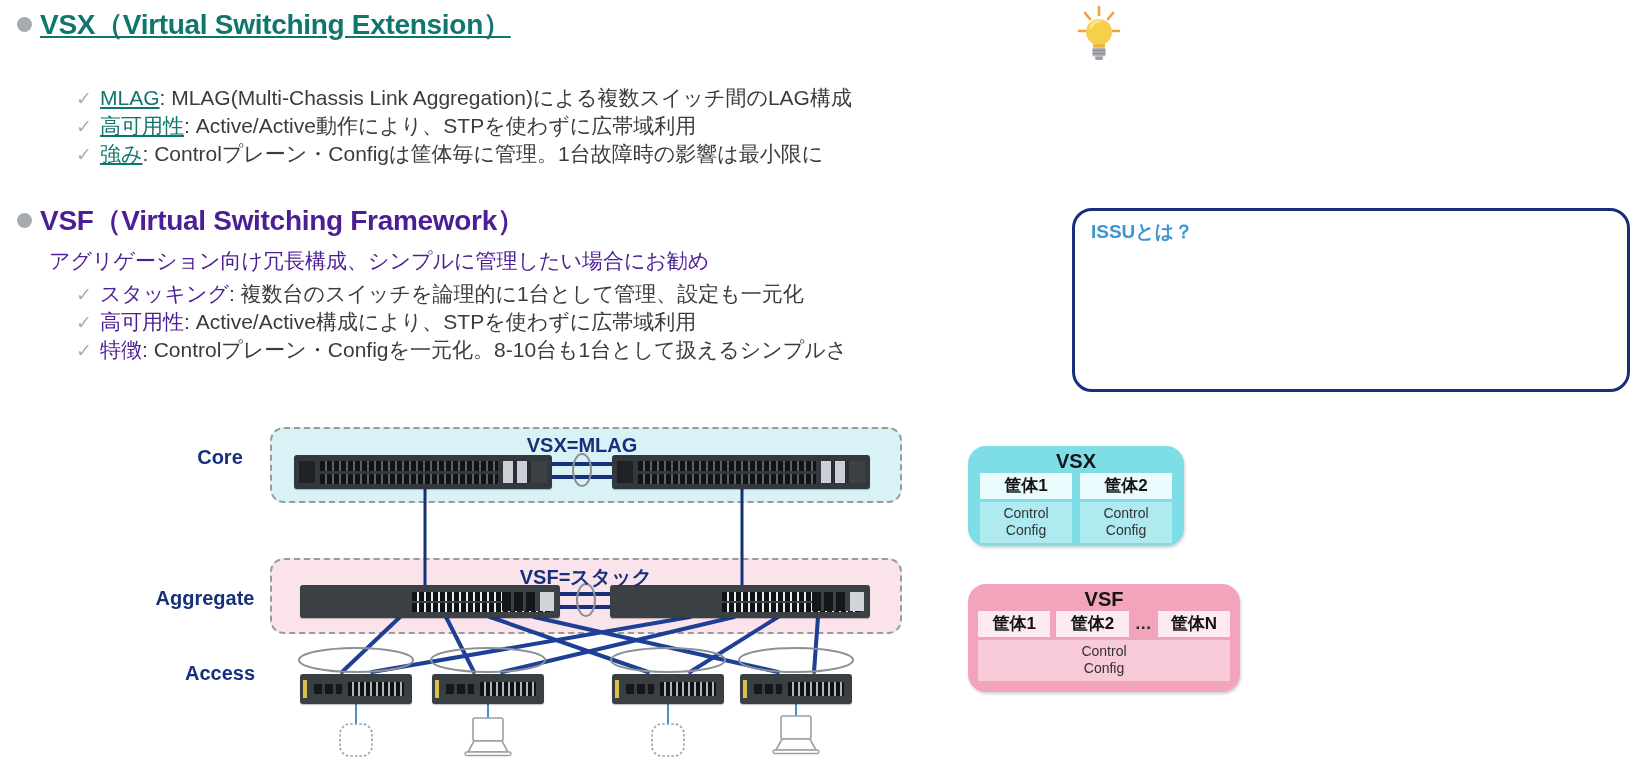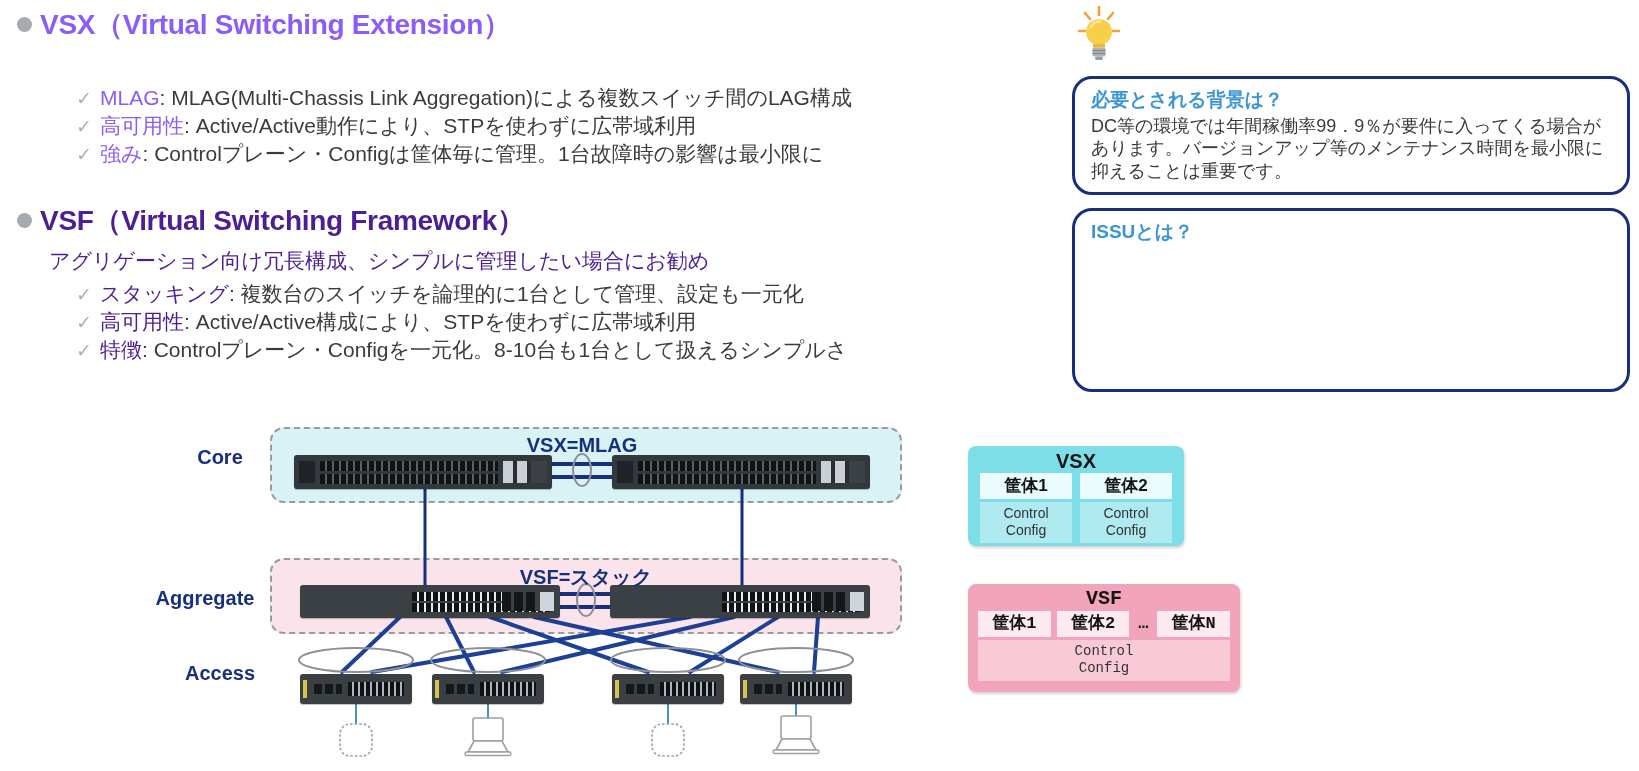--- a/index.html
+++ b/index.html
@@ -6,21 +6,21 @@
   body{font-family:"Liberation Sans","DejaVu Sans",sans-serif;background:#fff;}
   #slide{position:relative;width:1639px;height:771px;background:#ffffff;overflow:hidden;}
 
   
   .sec-dot{position:absolute;width:15px;height:15px;border-radius:50%;background:#a6abb0;}
   .sec-title{position:absolute;font-size:28px;font-weight:bold;letter-spacing:-0.3px;white-space:nowrap;}
   .sec-sub{position:absolute;font-size:21px;white-space:nowrap;}
   .bullets{position:absolute;font-size:21px;color:#3b3b3b;}
   .bullet{display:flex;align-items:baseline;height:28px;white-space:nowrap;}
   .bullet .check{color:#a9b3ab;font-size:19px;width:24px;flex:0 0 24px;}
-  .teal{color:#8b5cf6;}
+  .teal{color:#0f766e;text-decoration:underline;}
   .pink{color:#4c1d95;text-align:center;}
 
   
   .bulb{position:absolute;left:1076px;top:4px;width:46px;height:58px;}
   .tip-box{position:absolute;left:1072px;width:558px;box-sizing:border-box;
            border:3px solid #17307b;border-radius:20px;background:#fff;padding:8px 16px 10px;}
   .tip-title{color:#3d96d2;font-size:19px;font-weight:bold;margin-bottom:2px;}
   .tip-body{color:#3a3a3a;font-size:18px;line-height:1.24;}
   #tip1{top:76px;min-height:116px;}
   #tip2{top:208px;min-height:184px;}
@@ -48,23 +48,23 @@
   .sw-agg .r1{top:7px}.sw-agg .r2{top:18px}
   .sw-acc{width:112px;height:30px;background:#3a3f44;}
   .sw-acc::before{content:"";position:absolute;left:3px;top:6px;width:4px;height:18px;background:#d9c14d;}
   .sw-acc::after{content:"";position:absolute;left:14px;top:10px;width:28px;height:10px;
      background:linear-gradient(90deg,#15181b 0 8px,#3a3f44 8px 11px,#15181b 11px 19px,#3a3f44 19px 22px,#15181b 22px 28px);}
   .sw-acc .prow{left:48px;top:8px;width:56px;height:14px;background:repeating-linear-gradient(90deg,#0f1215 0 4px,#aeb4b9 4px 6px);}
 
   .device{position:absolute;z-index:3;}
 
   
-  .sumbox{position:absolute;z-index:4;border-radius:8px;box-shadow:1px 2px 3px rgba(0,0,0,.18);box-sizing:border-box;}
+  .sumbox{position:absolute;z-index:4;border-radius:18px;box-shadow:1px 2px 3px rgba(0,0,0,.18);box-sizing:border-box;}
   #sum-vsx{left:968px;top:446px;width:216px;height:100px;background:#7edee7;}
-  #sum-vsf{left:968px;top:584px;width:272px;height:108px;background:#f2a4ba;font-family:Liberation Mono, monospace;}
+  #sum-vsf{left:968px;top:584px;width:272px;height:108px;background:#f2a4ba;}
   .sum-title{text-align:center;font-size:20px;font-weight:bold;color:#141414;padding-top:3px;line-height:24px;}
   .sum-row{display:flex;gap:8px;padding:0 12px;align-items:flex-start;}
   .sum-col{flex:1;}
   .chassis-hdr{background:#e9fbfc;text-align:center;font-weight:bold;font-size:17px;height:26px;line-height:26px;color:#141414;margin-bottom:3px;}
   .ctrl{background:#aeeaf0;text-align:center;font-size:14px;line-height:1.2;color:#333;white-space:pre-line;padding:3px 0 4px;}
   #sum-vsf .sum-row{gap:6px;padding:0 10px;}
   #sum-vsf .chassis-hdr{background:#fdeaf0;margin-bottom:0;}
   #sum-vsf .ellipsis{flex:0 0 16px;text-align:center;font-weight:bold;color:#222;font-size:17px;line-height:26px;}
   #sum-vsf .ctrl{background:#f8c9d6;margin:3px 10px 0;}
 </style>
@@ -118,24 +118,20 @@
     </g>
     <circle cx="23" cy="28" r="13" fill="#f6cf4b"></circle>
     <path d="M15 23 a10 10 0 0 1 9 -6" stroke="#fae48d" stroke-width="3" fill="none" stroke-linecap="round"></path>
     <rect x="17" y="40" width="12" height="3.5" fill="#e8b93e"></rect>
     <rect x="16.5" y="43.5" width="13" height="9" rx="1.5" fill="#b0b4b8"></rect>
     <line x1="16.5" y1="46.5" x2="29.5" y2="46.5" stroke="#888c90" stroke-width="1.4"></line>
     <line x1="16.5" y1="49.5" x2="29.5" y2="49.5" stroke="#888c90" stroke-width="1.4"></line>
     <rect x="19" y="52.5" width="8" height="3.5" rx="1.7" fill="#9a9ea2"></rect>
   </svg>
 
-  <div class="tip-box" id="tip1">
-    <div class="tip-title">必要とされる背景は？</div>
-    <div class="tip-body">DC等の環境では年間稼働率99．9％が要件に入ってくる場合があります。バージョンアップ等のメンテナンス時間を最小限に抑えることは重要です。</div>
-  </div>
   <div class="tip-box" id="tip2">
     <div class="tip-title">ISSUとは？</div>
   </div>
 
   <div class="grp" id="grp-core"></div>
   <div class="grp" id="grp-agg"></div>
 
   <svg id="lines" width="1639" height="771">
 
     <g stroke="#17307b" stroke-width="4">

